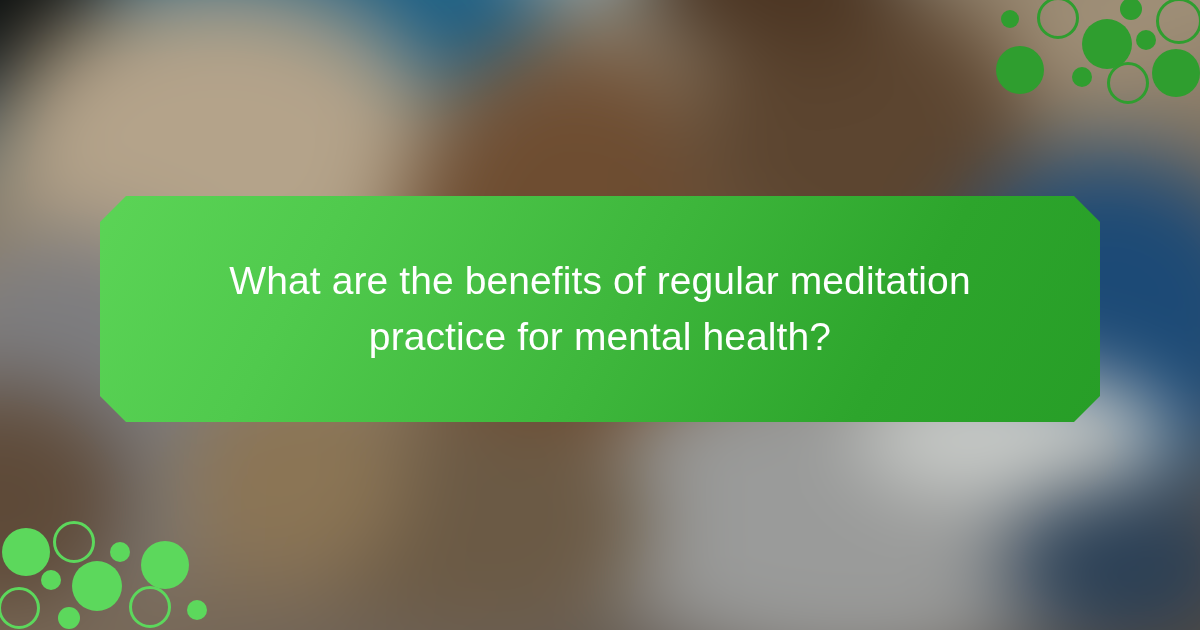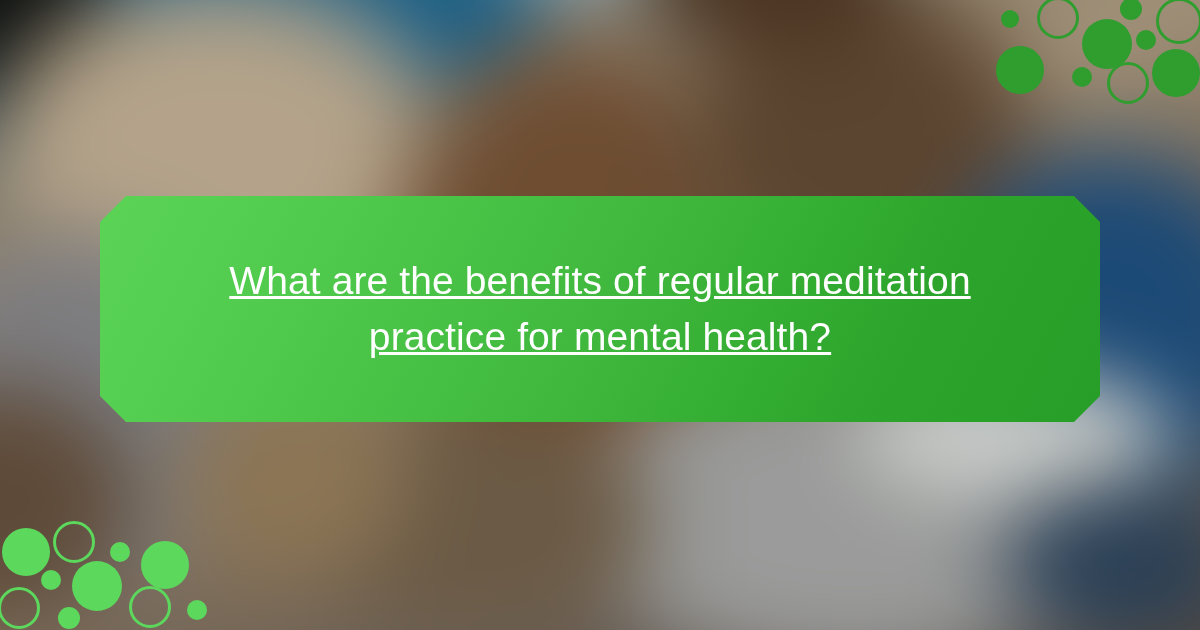--- a/index.html
+++ b/index.html
@@ -98,21 +98,20 @@
   #question-text {
     margin: 0;
     color: #ffffff;
     font-family: "Liberation Sans", sans-serif;
     font-size: 39px;
     font-weight: 400;
     line-height: 56px;
     text-align: center;
     letter-spacing: 0.1px;
     width: 100%;
-    text-decoration: underline;
   }
 </style>
 </head>
 <body>
 
 <div id="stage">
 
   <div id="bg-photo">
     <div id="bg-base"></div>
     <div class="bgl bgl-1"></div>

